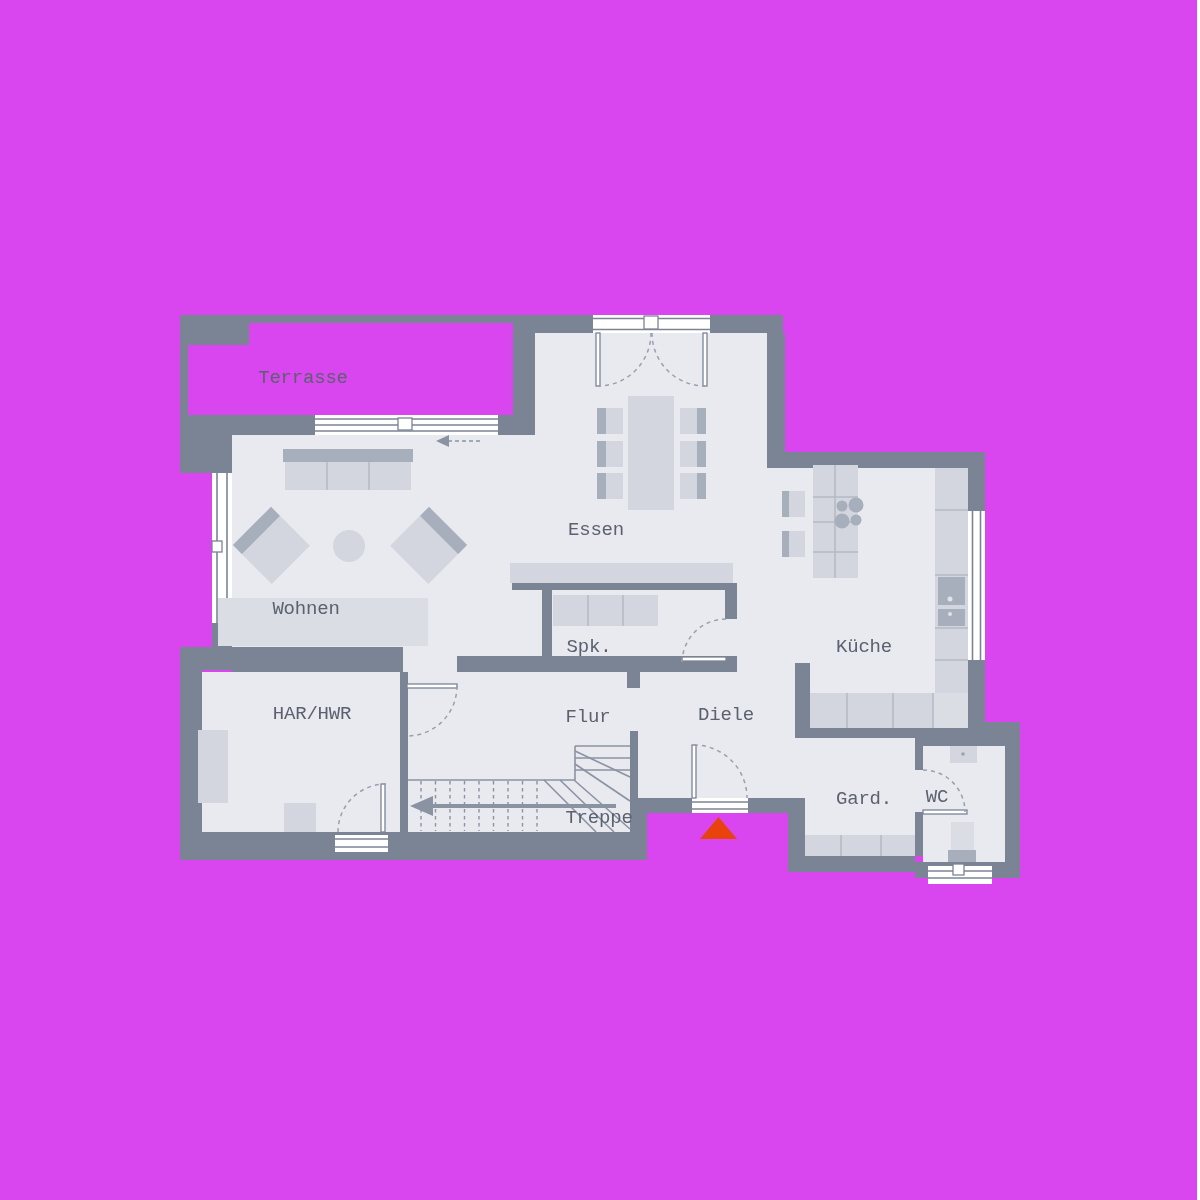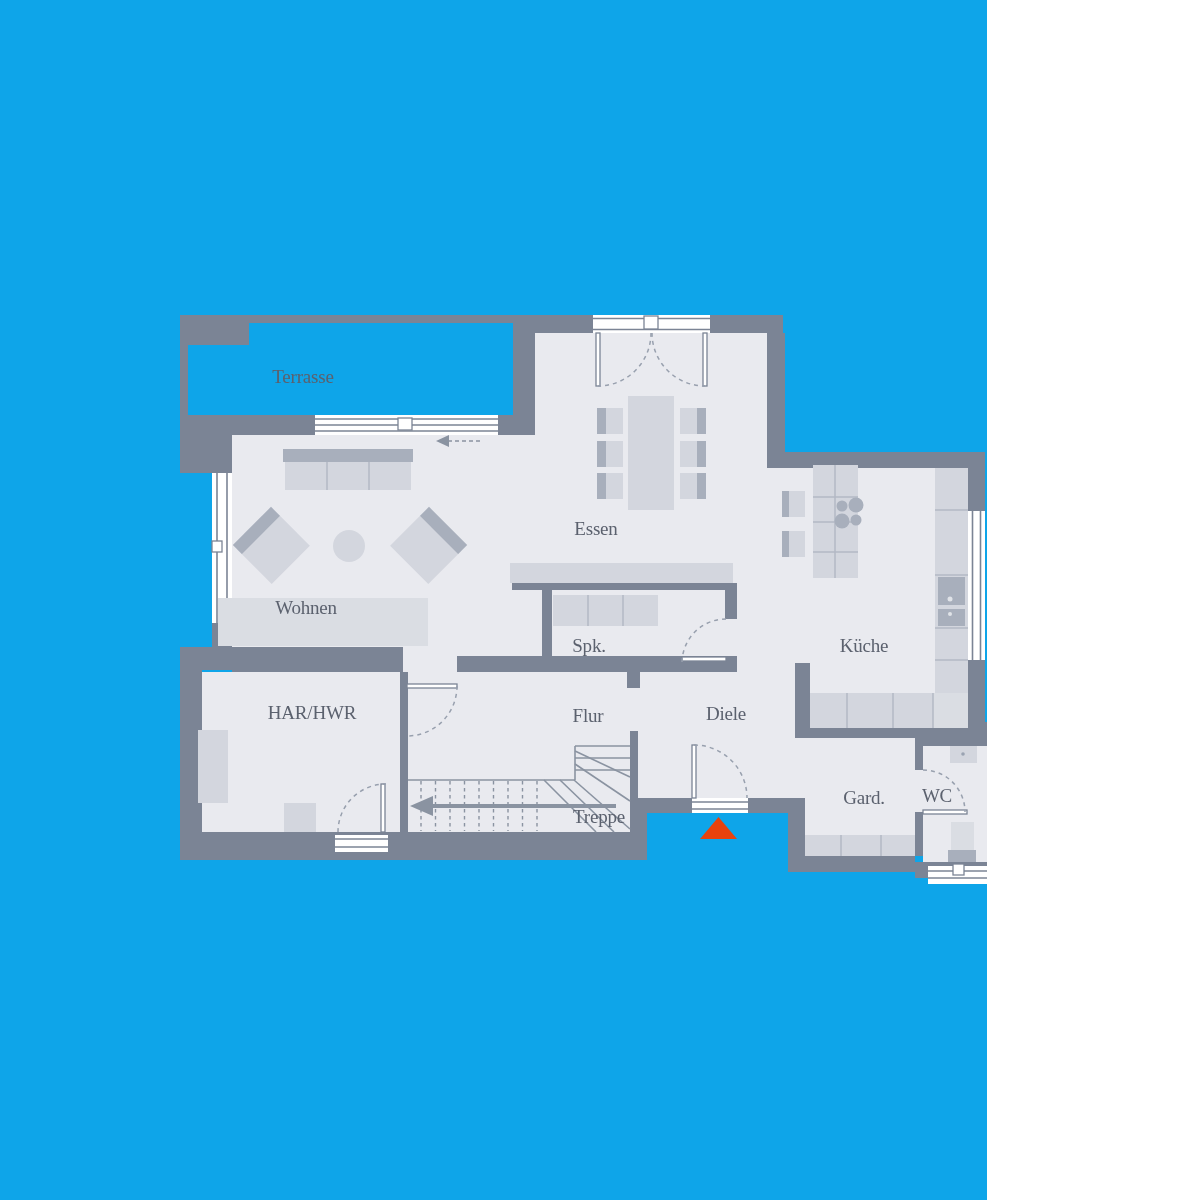--- a/index.html
+++ b/index.html
@@ -1,17 +1,17 @@
 <!DOCTYPE html>
 <html><head>
 <meta charset="utf-8">
 <style>
   html,body{margin:0;padding:0;background:#ffffff;}
-  .stage{position:relative;width:987px;height:1200px;background:#0ea5e9;overflow:hidden;
-         font-family:Liberation Serif, serif;}
+  .stage{position:relative;width:1197px;height:1200px;background:#d946ef;overflow:hidden;
+         font-family:Liberation Mono, monospace;}
   svg{display:block;}
   .floor{fill:#e9eaef;}
   .wall{fill:#7b8495;}
   .furn{fill:#d3d6de;}
   .furn-lt{fill:#dadde3;}
   .furn-dk{fill:#a8afbc;}
   .furn-line{stroke:#b3b9c4;stroke-width:1.5;}
   .win{fill:#ffffff;}
   .frame{stroke:#7b8495;stroke-width:1.6;fill:none;}
   .leaf{fill:#ffffff;stroke:#7b8495;stroke-width:1.3;}

